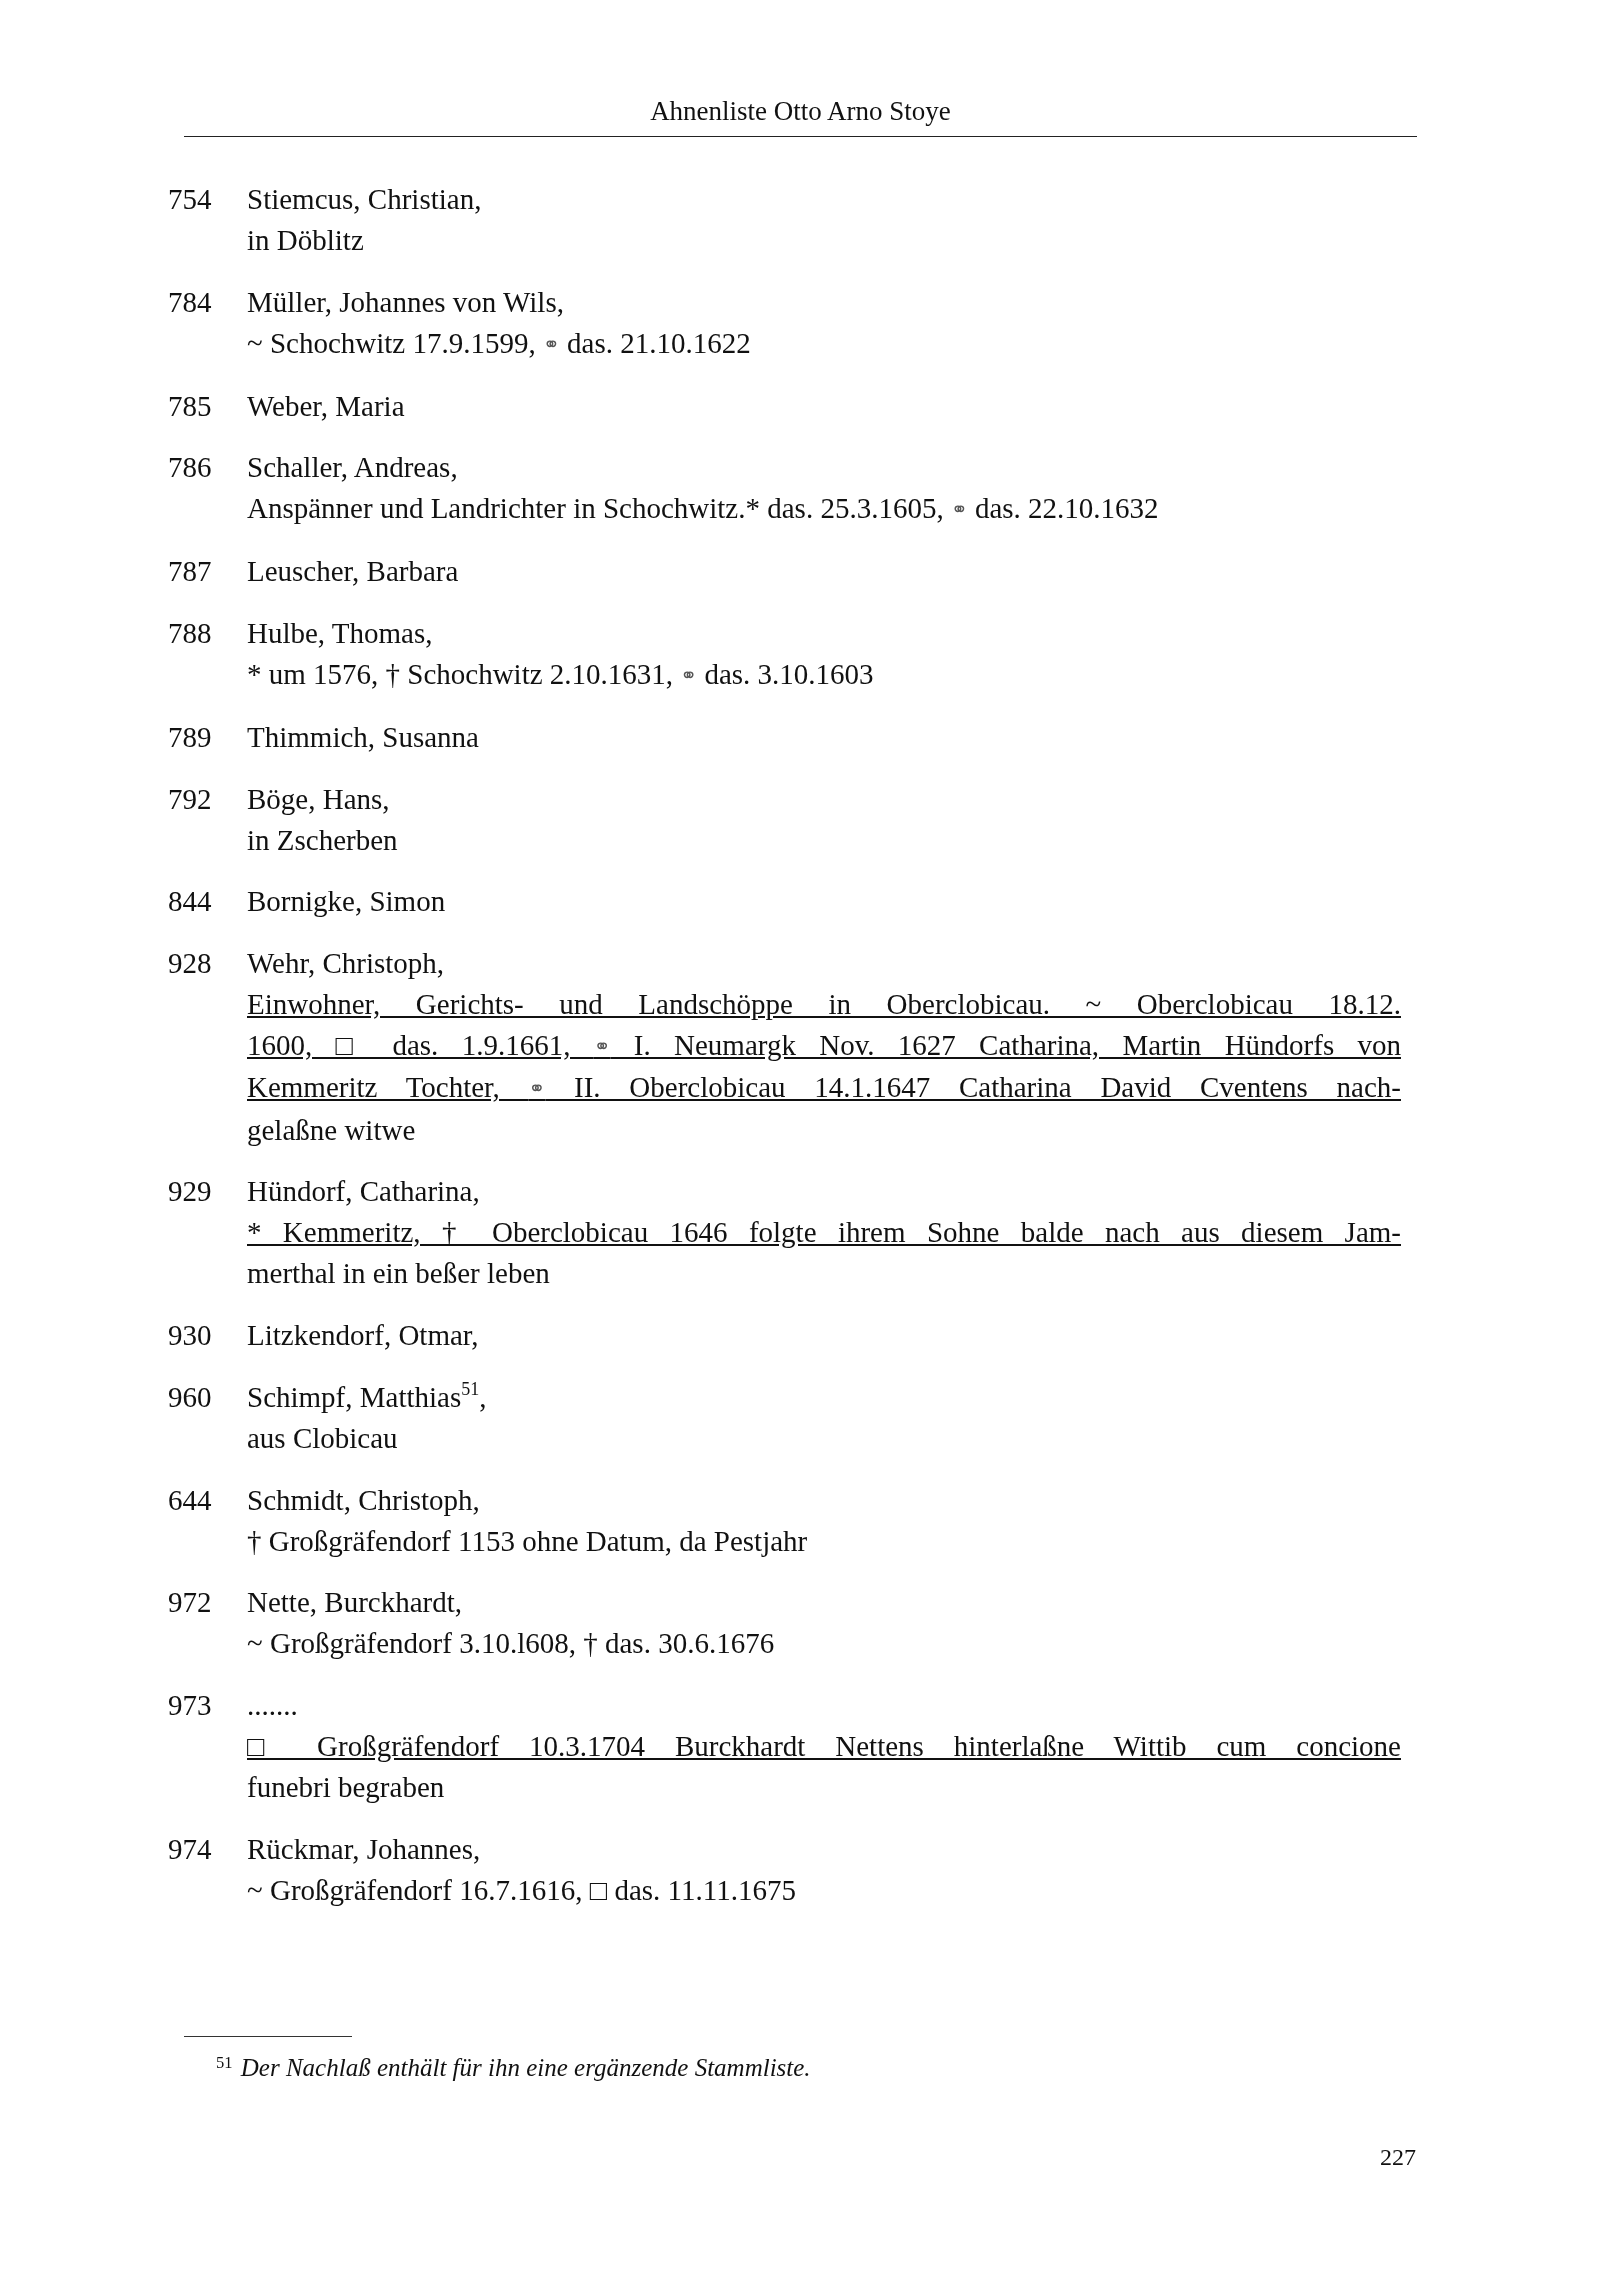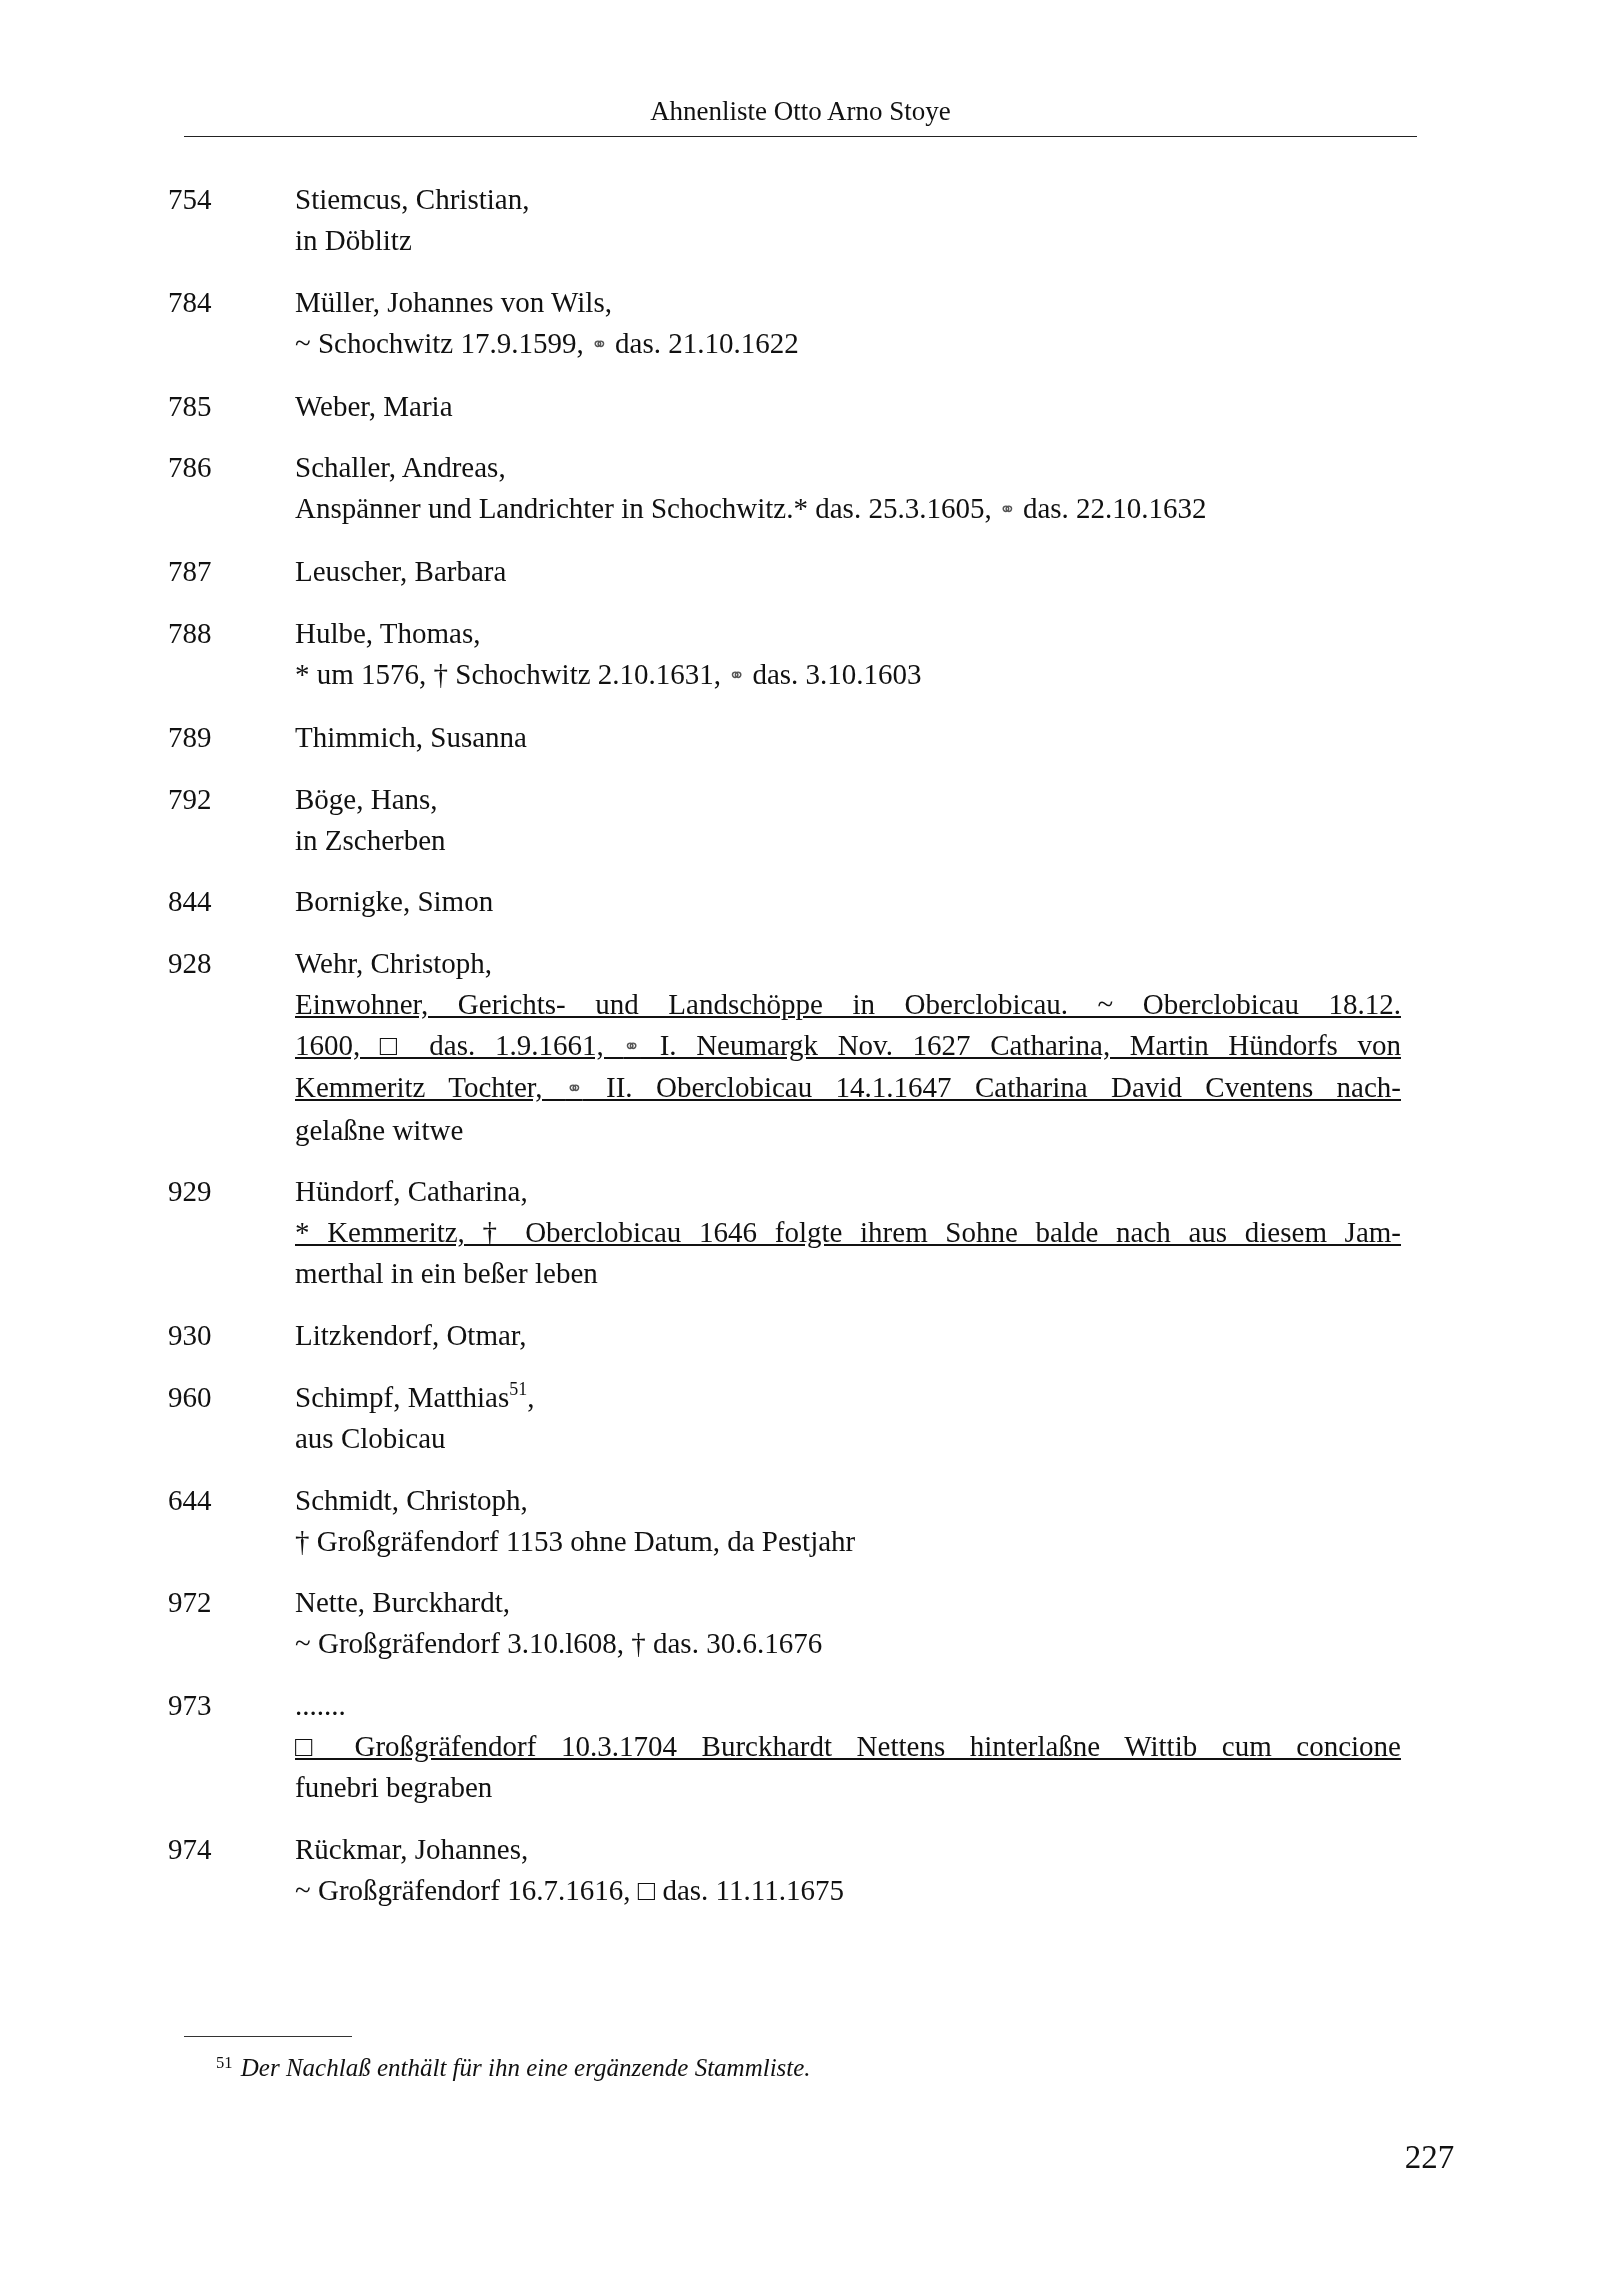--- a/index.html
+++ b/index.html
@@ -6,32 +6,32 @@
   body { width: 1610px; height: 2295px; position: relative; overflow: hidden;
          font-family: "Liberation Serif", "DejaVu Serif", serif; color: #111111; }
   .running-head { position: absolute; left: 184px; width: 1233px; top: 95px;
          font-size: 27px; line-height: 33px; text-align: center; }
   .head-rule { position: absolute; left: 184px; width: 1233px; top: 136px; height: 0;
          border-top: 1.7px solid #222222; }
   .entries { position: absolute; left: 168px; width: 1233px; top: 179px;
          font-size: 29px; line-height: 41px; }
   .entry { display: flex; margin-bottom: 20.7px; }
   .entry-num { width: 79px; flex: 0 0 79px; }
-  .entry-body { flex: 1 1 auto; margin-left: 48px; }
+  .entry-body { flex: 1 1 auto; }
   .entry-line { display: block; white-space: nowrap; }
   .entry-line.justify { text-align: justify; text-align-last: justify; white-space: normal; text-decoration: underline; }
   .sym { font-family: "DejaVu Sans", sans-serif; font-size: 20px; color: #555555; vertical-align: 1.7px; }
   sup.fnref { font-size: 18px; line-height: 0; vertical-align: 11.6px; }
   .footnote-rule { position: absolute; left: 184px; width: 168px; top: 2036px;
          border-top: 1.2px solid #333333; }
   .footnote { position: absolute; left: 184px; top: 2048px; font-size: 25px; line-height: 30px; margin-left: 32px; }
   .footnote .fn-num { font-size: 16.5px; vertical-align: 8.3px; margin-right: 8.3px; }
   .footnote .fn-text { font-style: italic; }
-  .page-number { position: absolute; left: 1388px; width: 83px; top: 2138px;
-         font-size: 33px; line-height: 38px; text-align: center; }
+  .page-number { position: absolute; left: 1333px; width: 83px; top: 2138px;
+         font-size: 24px; line-height: 38px; text-align: right; }
 </style>
 </head>
 <body>
 
 <div class="running-head">Ahnenliste Otto Arno Stoye</div>
 <div class="head-rule"></div>
 
 <div class="entries" id="entries">
     <div class="entry">
       <div class="entry-num">754</div>

